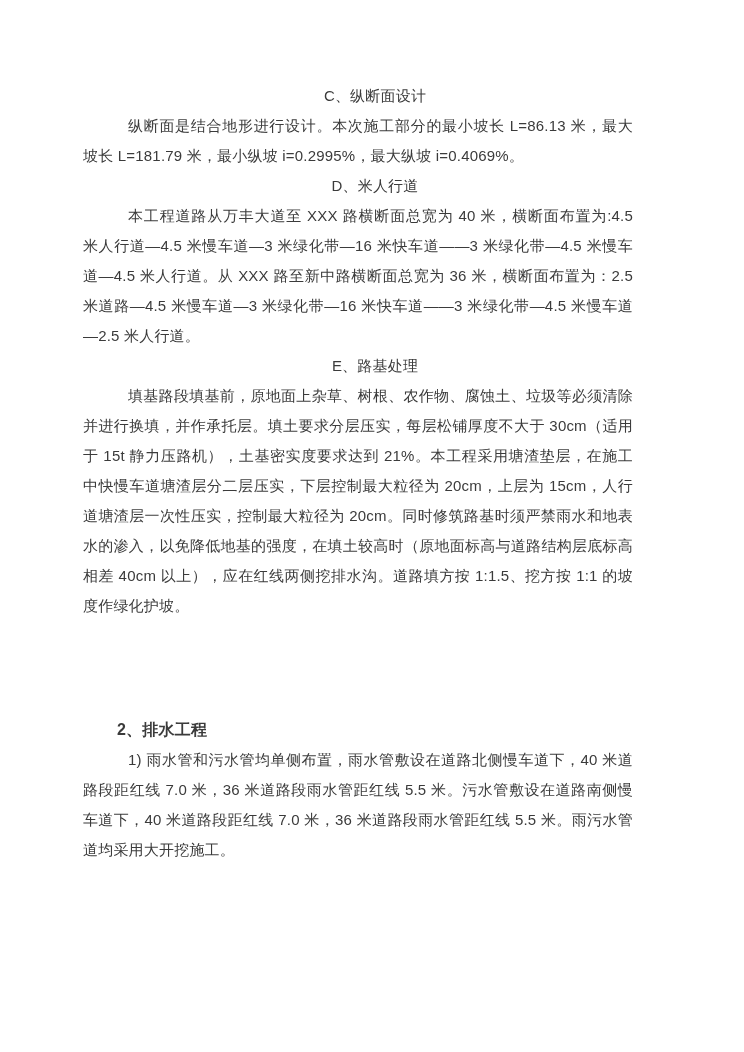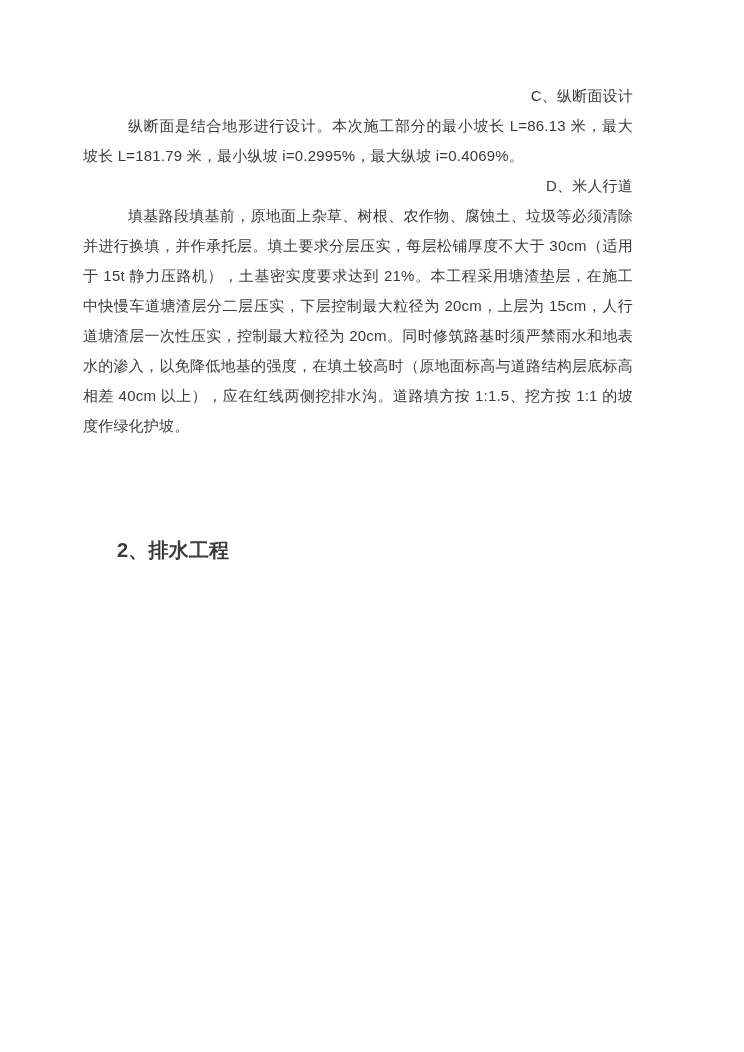--- a/index.html
+++ b/index.html
@@ -24,46 +24,49 @@
     line-height: 30px;
     text-align: justify;
     letter-spacing: 0.2px;
   }
   .doc p {
     margin: 0;
     padding: 0;
   }
   .heading {
     text-indent: 34px;
-    text-align: right;
+    text-align: center;
   }
   .body-para {
     text-indent: 45px;
   }
   .heading-bold {
     text-indent: 34px;
     text-align: left;
     font-weight: bold;
-    font-size: 20px;
+    font-size: 16px;
     
     margin-top: 94px !important;
   }
 </style>
 </head>
 <body>
 
 <div class="doc">
   <p class="heading">C、纵断面设计</p>
 
   <p class="body-para">纵断面是结合地形进行设计。本次施工部分的最小坡长 L=86.13 米，最大坡长 L=181.79 米，最小纵坡 i=0.2995%，最大纵坡 i=0.4069%。</p>
 
   <p class="heading">D、米人行道</p>
 
+  <p class="body-para">本工程道路从万丰大道至 XXX 路横断面总宽为 40 米，横断面布置为:4.5 米人行道—4.5 米慢车道—3 米绿化带—16 米快车道——3 米绿化带—4.5 米慢车道—4.5 米人行道。从 XXX 路至新中路横断面总宽为 36 米，横断面布置为：2.5 米道路—4.5 米慢车道—3 米绿化带—16 米快车道——3 米绿化带—4.5 米慢车道—2.5 米人行道。</p>
 
+  <p class="heading">E、路基处理</p>
 
   <p class="body-para">填基路段填基前，原地面上杂草、树根、农作物、腐蚀土、垃圾等必须清除并进行换填，并作承托层。填土要求分层压实，每层松铺厚度不大于 30cm（适用于 15t 静力压路机），土基密实度要求达到 21%。本工程采用塘渣垫层，在施工中快慢车道塘渣层分二层压实，下层控制最大粒径为 20cm，上层为 15cm，人行道塘渣层一次性压实，控制最大粒径为 20cm。同时修筑路基时须严禁雨水和地表水的渗入，以免降低地基的强度，在填土较高时（原地面标高与道路结构层底标高相差 40cm 以上），应在红线两侧挖排水沟。道路填方按 1:1.5、挖方按 1:1 的坡度作绿化护坡。</p>
 
 
 
   <p class="heading-bold">2、排水工程</p>
 
+  <p class="body-para">1) 雨水管和污水管均单侧布置，雨水管敷设在道路北侧慢车道下，40 米道路段距红线 7.0 米，36 米道路段雨水管距红线 5.5 米。污水管敷设在道路南侧慢车道下，40 米道路段距红线 7.0 米，36 米道路段雨水管距红线 5.5 米。雨污水管道均采用大开挖施工。</p>
 
 </div>
 
 </body></html>

